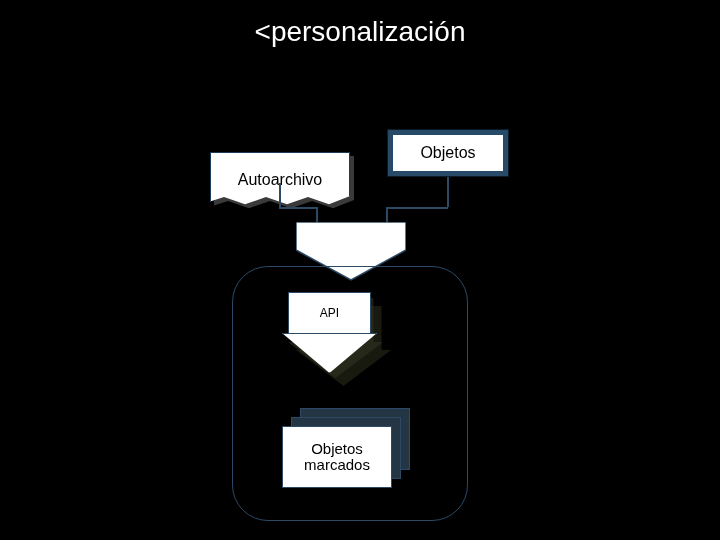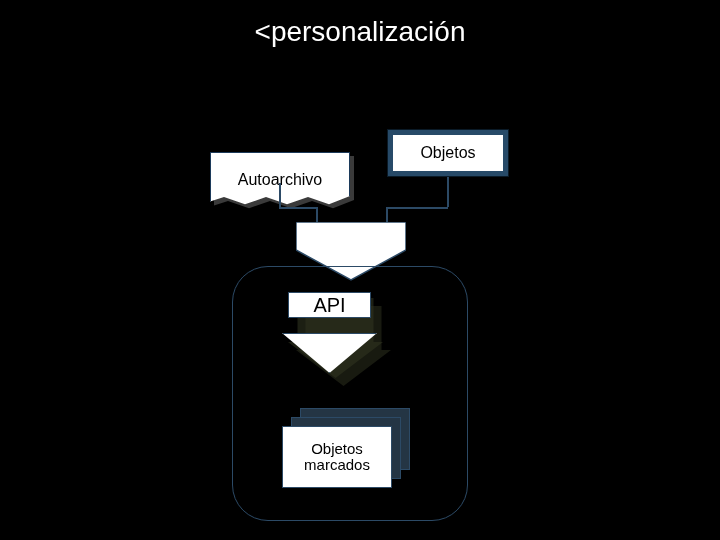--- a/index.html
+++ b/index.html
@@ -127,26 +127,26 @@
     position: absolute;
     left: 282px;
     top: 292px;
     width: 95px;
     height: 80px;
     z-index: 2;
   }
   .api-body {
     position: absolute;
     left: 6px; top: 0;
-    width: 83px; height: 26px;
+    width: 83px; height: 42px;
     background: #fff;
     border: 1.5px solid #2c4a66;
     color: #000;
     display: flex; align-items: center; justify-content: center;
-    font-size: 20px;
+    font-size: 12px;
   }
   .api-head {
     position: absolute;
     left: 0; top: 41px;
     width: 95px; height: 40px;
     background: #fff;
     border: 1.5px solid #2c4a66;
     clip-path: polygon(0 0, 100% 0, 50% 100%);
   }
 

